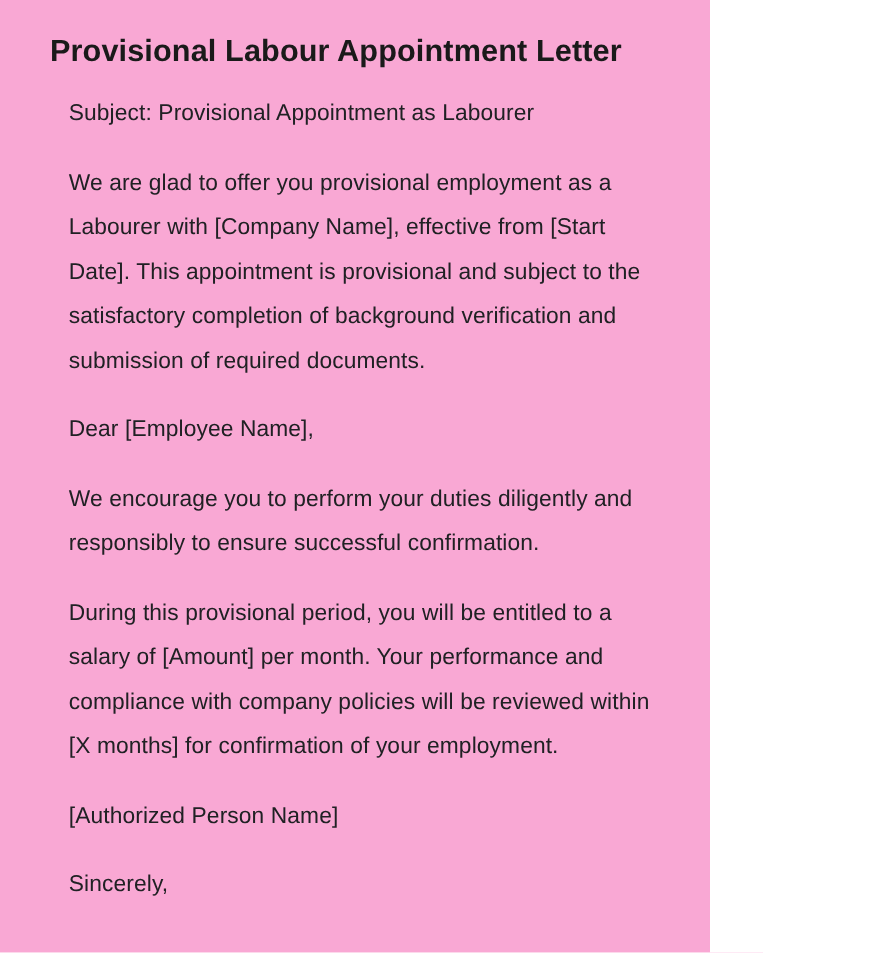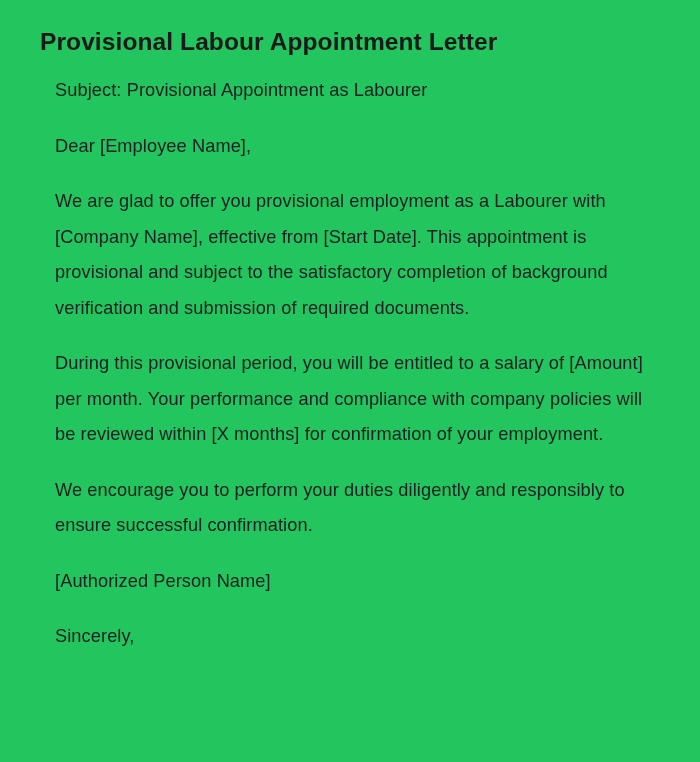--- a/index.html
+++ b/index.html
@@ -8,24 +8,24 @@
     background: #ffffff;
   }
   body {
     width: 700px;
     height: 762px;
     overflow: hidden;
     font-family: "Liberation Sans", "DejaVu Sans", sans-serif;
   }
   .page {
     box-sizing: border-box;
-    width: 700px;
+    width: 568px;
     height: 762px;
     padding: 22px 40px 0 40px;
-    background: #22c55e;
+    background: #f9a8d4;
   }
   .doc-title {
     font-size: 24.5px;
     font-weight: 700;
     color: #1a1a1a;
     letter-spacing: 0.1px;
     line-height: 32px;
     margin: 4px 0 15px 0;
   }
   .doc-par {
@@ -38,24 +38,24 @@
   }
 </style>
 </head>
 <body>
 
 <div class="page">
   <h1 class="doc-title">Provisional Labour Appointment Letter</h1>
 
   <p class="doc-par">Subject: Provisional Appointment as Labourer</p>
 
+  <p class="doc-par">We are glad to offer you provisional employment as a Labourer with [Company Name], effective from [Start Date]. This appointment is provisional and subject to the satisfactory completion of background verification and submission of required documents.</p>
+
   <p class="doc-par">Dear [Employee Name],</p>
 
-  <p class="doc-par">We are glad to offer you provisional employment as a Labourer with [Company Name], effective from [Start Date]. This appointment is provisional and subject to the satisfactory completion of background verification and submission of required documents.</p>
+  <p class="doc-par">We encourage you to perform your duties diligently and responsibly to ensure successful confirmation.</p>
 
   <p class="doc-par">During this provisional period, you will be entitled to a salary of [Amount] per month. Your performance and compliance with company policies will be reviewed within [X months] for confirmation of your employment.</p>
-
-  <p class="doc-par">We encourage you to perform your duties diligently and responsibly to ensure successful confirmation.</p>
 
   <p class="doc-par">[Authorized Person Name]</p>
 
   <p class="doc-par">Sincerely,</p>
 </div>
 
 </body></html>

